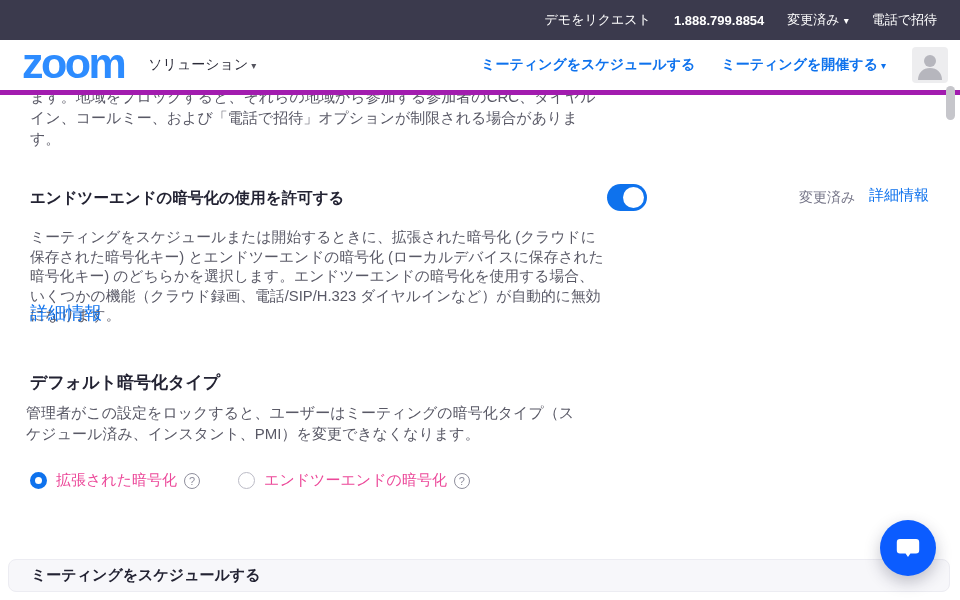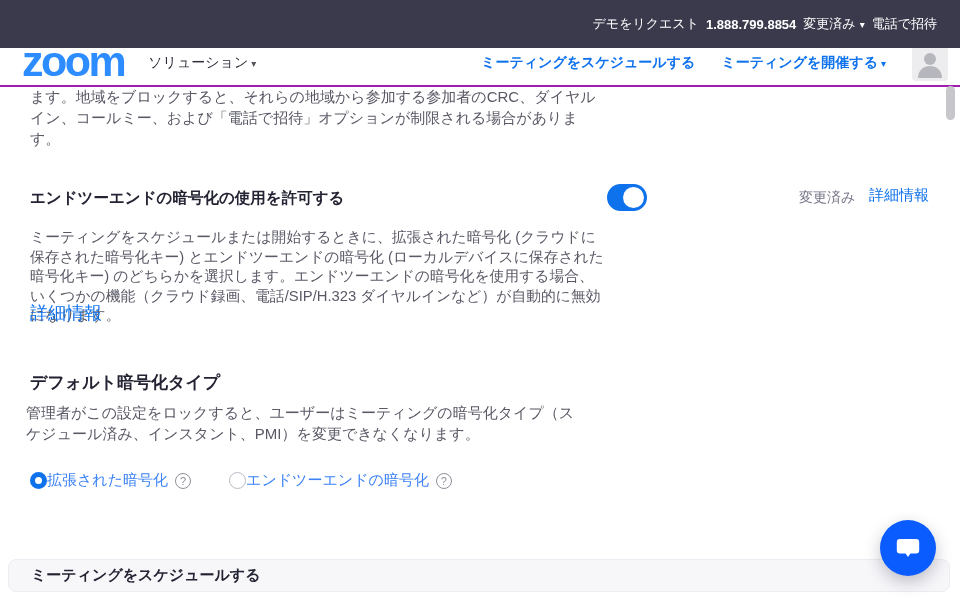--- a/index.html
+++ b/index.html
@@ -1,29 +1,29 @@
 <!DOCTYPE html>
 <html><head>
 <meta charset="utf-8">
 <style>
   * { margin:0; padding:0; box-sizing:border-box; }
   html,body { width:960px; height:600px; overflow:hidden; background:#fff;
     font-family:"Liberation Sans","DejaVu Sans",sans-serif; }
   .page { position:relative; width:960px; height:600px; }
 
   
-  .topbar { position:absolute; top:0; left:0; width:960px; height:48px; background:#3b3a4d;
-    display:flex; align-items:center; justify-content:flex-end; gap:7px; padding-right:23px; z-index:6; }
+  .topbar { position:absolute; top:0; left:0; width:960px; height:40px; background:#3b3a4d;
+    display:flex; align-items:center; justify-content:flex-end; gap:23px; padding-right:23px; z-index:6; }
   .topbar .tb-link { color:#ffffff; font-size:13px; cursor:pointer; white-space:nowrap; }
   .topbar .tb-phone { font-weight:bold; }
   .tb-caret { font-size:10px; color:#ffffff; margin-left:4px; }
 
   
-  .header { position:absolute; top:40px; left:0; width:960px; height:47px; background:#fff;
-    border-bottom:2px solid #a21caf; display:flex; align-items:center; z-index:5; }
+  .header { position:absolute; top:40px; left:0; width:960px; height:55px; background:#fff;
+    border-bottom:5px solid #a21caf; display:flex; align-items:center; z-index:5; }
   .logo { margin-left:22px; font-size:43px; line-height:48px; font-weight:bold; color:#2d8cff;
     letter-spacing:-2.5px; cursor:pointer; padding-bottom:4px; }
   .solutions { margin-left:24px; font-size:14px; color:#2b2b38; cursor:pointer; }
   .sol-caret { font-size:10px; color:#55555f; margin-left:3px; }
   .header-right { margin-left:auto; display:flex; align-items:center; gap:26px; margin-right:12px; }
   .header-link { color:#0e72ed; font-size:14px; font-weight:bold; cursor:pointer; white-space:nowrap; }
   .hl-caret { font-size:10px; margin-left:3px; }
   .avatar { width:36px; height:36px; background:#ededef; border-radius:4px; display:flex;
     align-items:flex-end; justify-content:center; overflow:hidden; cursor:pointer; }
 
@@ -47,21 +47,21 @@
   .default-title { position:absolute; top:371px; left:30px; font-size:17px; font-weight:bold; color:#232333; z-index:1; }
   .default-desc { position:absolute; top:402px; left:26px; width:556px; font-size:15px;
     line-height:21px; color:#595966; z-index:1; }
 
   .radio-row { position:absolute; top:471px; left:30px; display:flex; align-items:center; z-index:1; }
   .radio-option { display:flex; align-items:center; cursor:pointer; }
   .radio-option + .radio-option { margin-left:38px; }
   .radio-circle { width:17px; height:17px; border-radius:50%; background:#fff; }
   .radio-circle.selected { border:5px solid #0e72ed; }
   .radio-circle.unselected { border:1.5px solid #bbbbc6; }
-  .radio-label { font-size:15px; color:#3b82f6; }
+  .radio-label { margin-left:9px; font-size:15px; color:#ec4899; }
   .help-icon { width:16px; height:16px; border:1px solid #8f8f9d; border-radius:50%; color:#8f8f9d;
     font-size:11px; display:flex; align-items:center; justify-content:center; margin-left:7px; cursor:pointer; }
 
   
   .section-bar { position:absolute; top:559px; left:8px; width:942px; height:33px; background:#f7f7fa;
     border:1px solid #ececf2; border-radius:8px; display:flex; align-items:center; padding-left:22px;
     font-size:15px; font-weight:bold; color:#232333; z-index:2; }
 
   
   .chat-btn { position:absolute; left:880px; top:520px; width:56px; height:56px; border-radius:50%;

